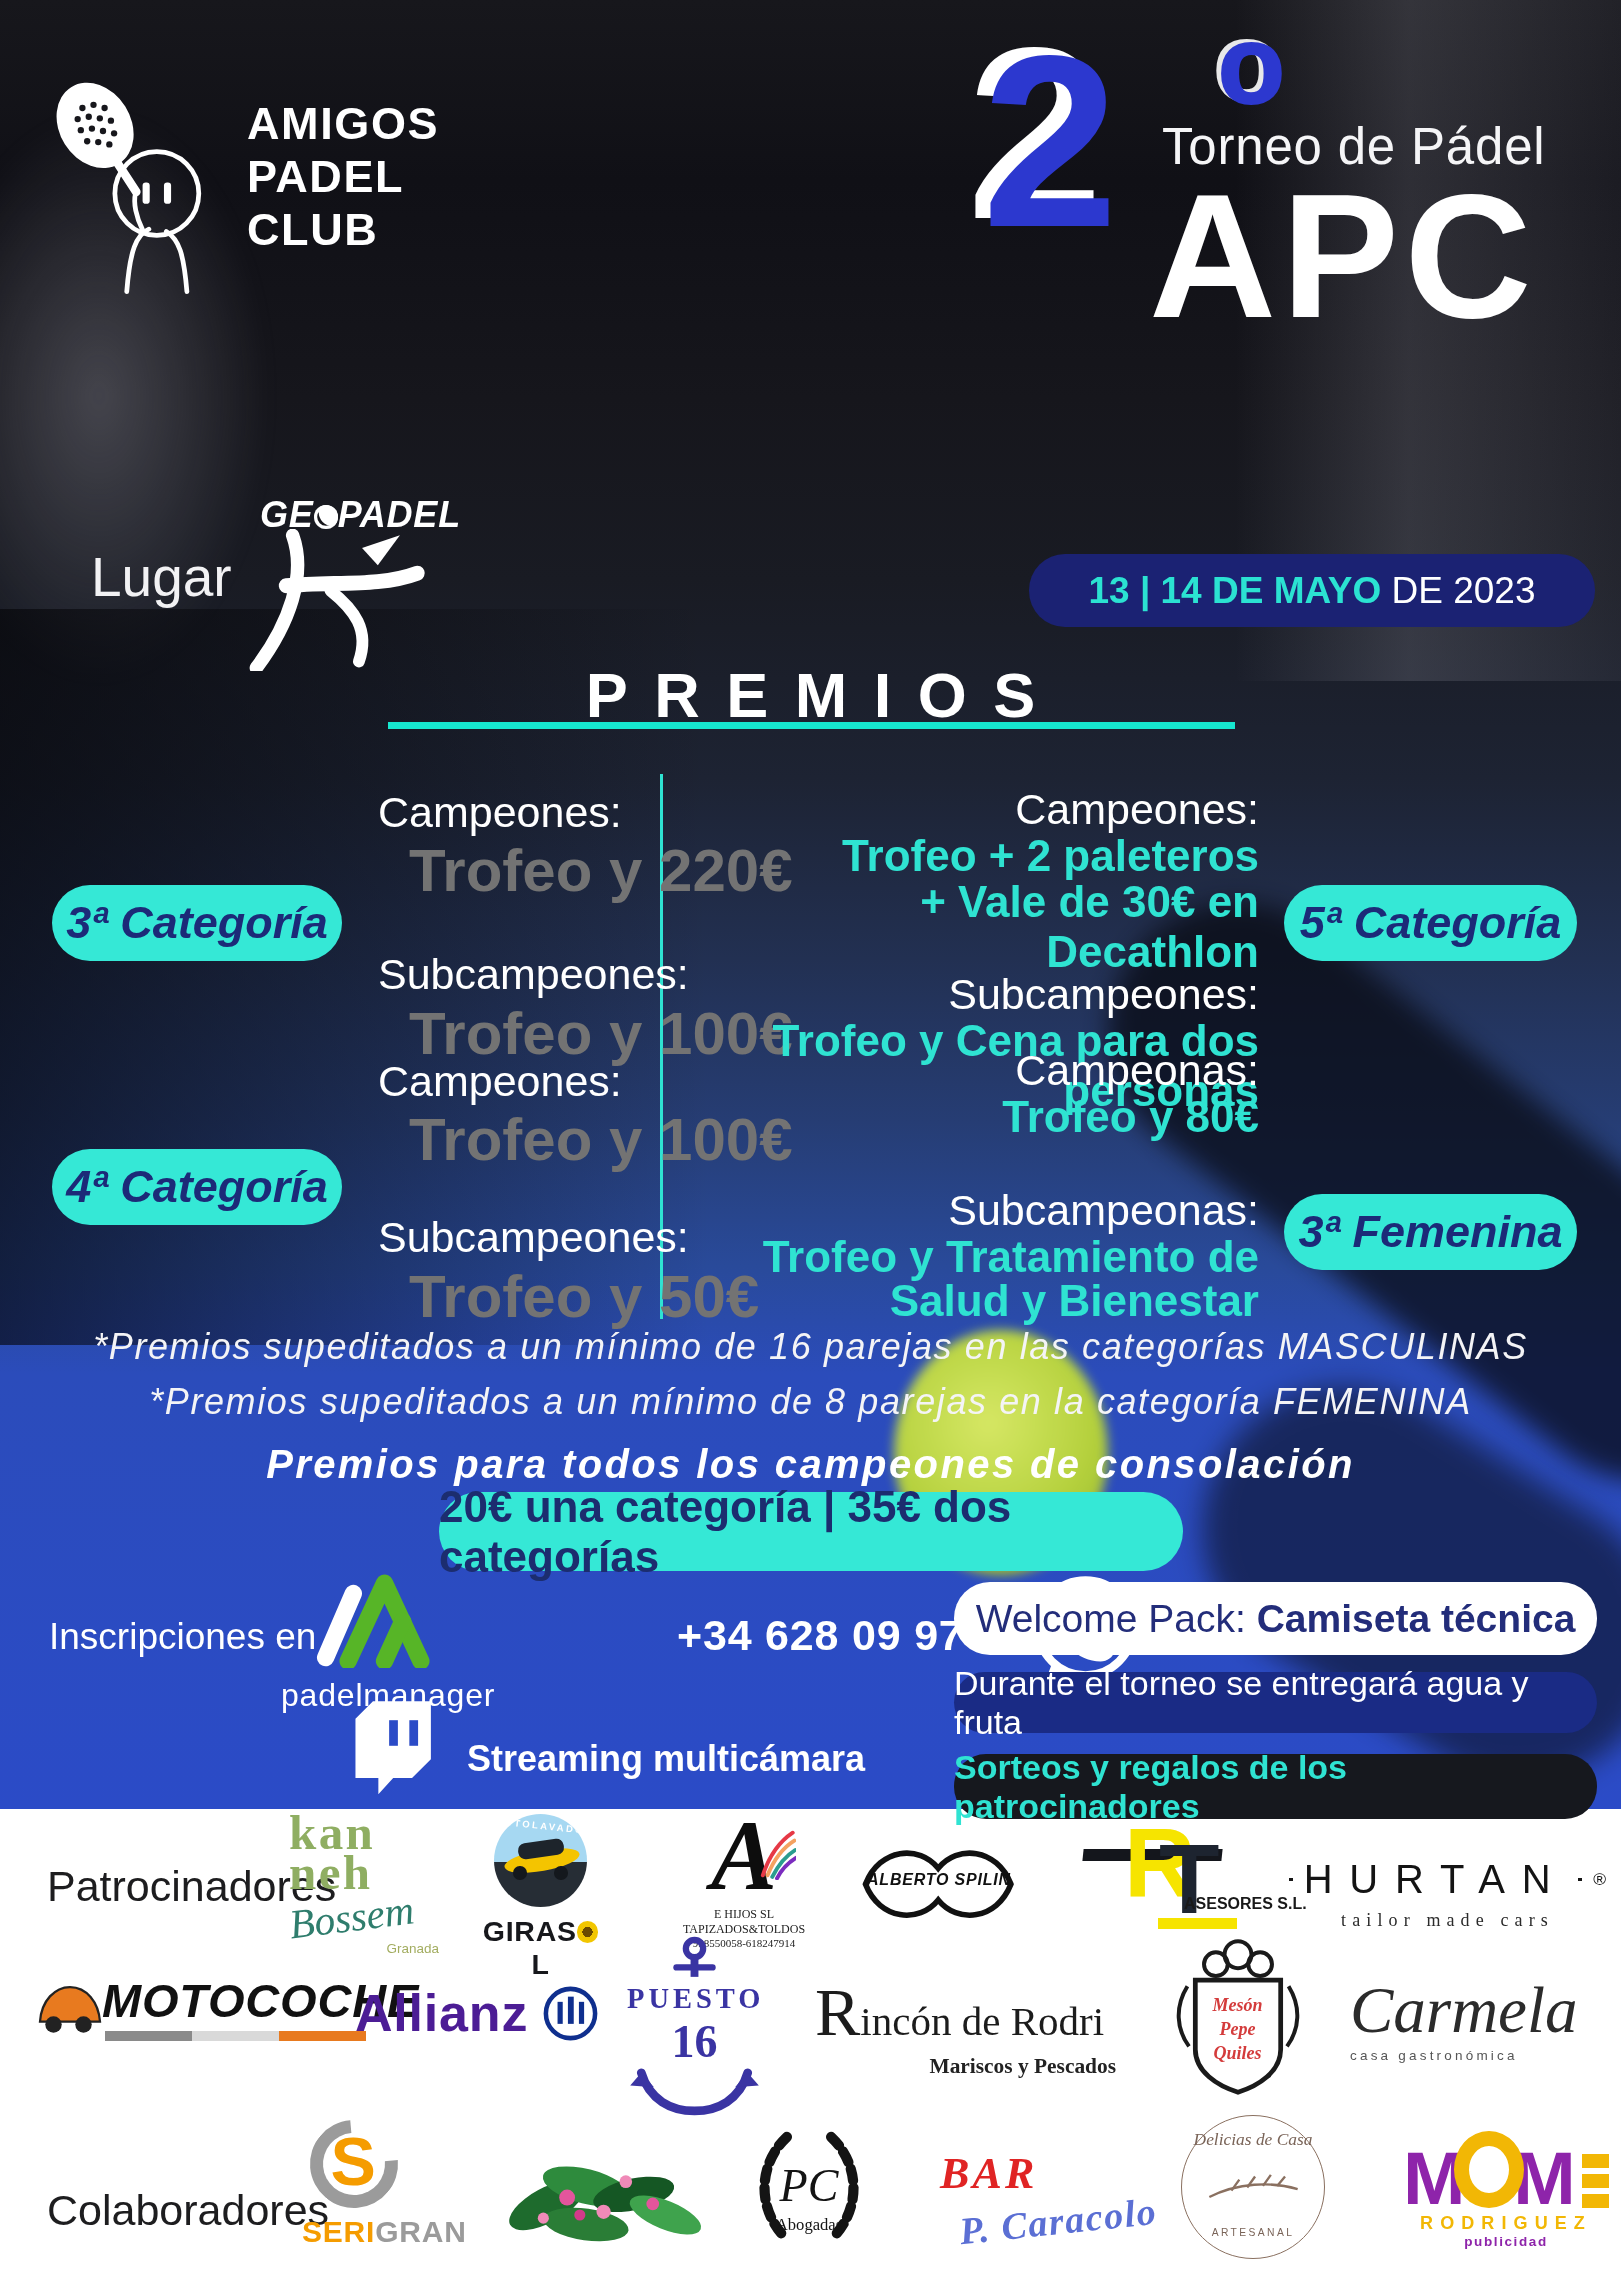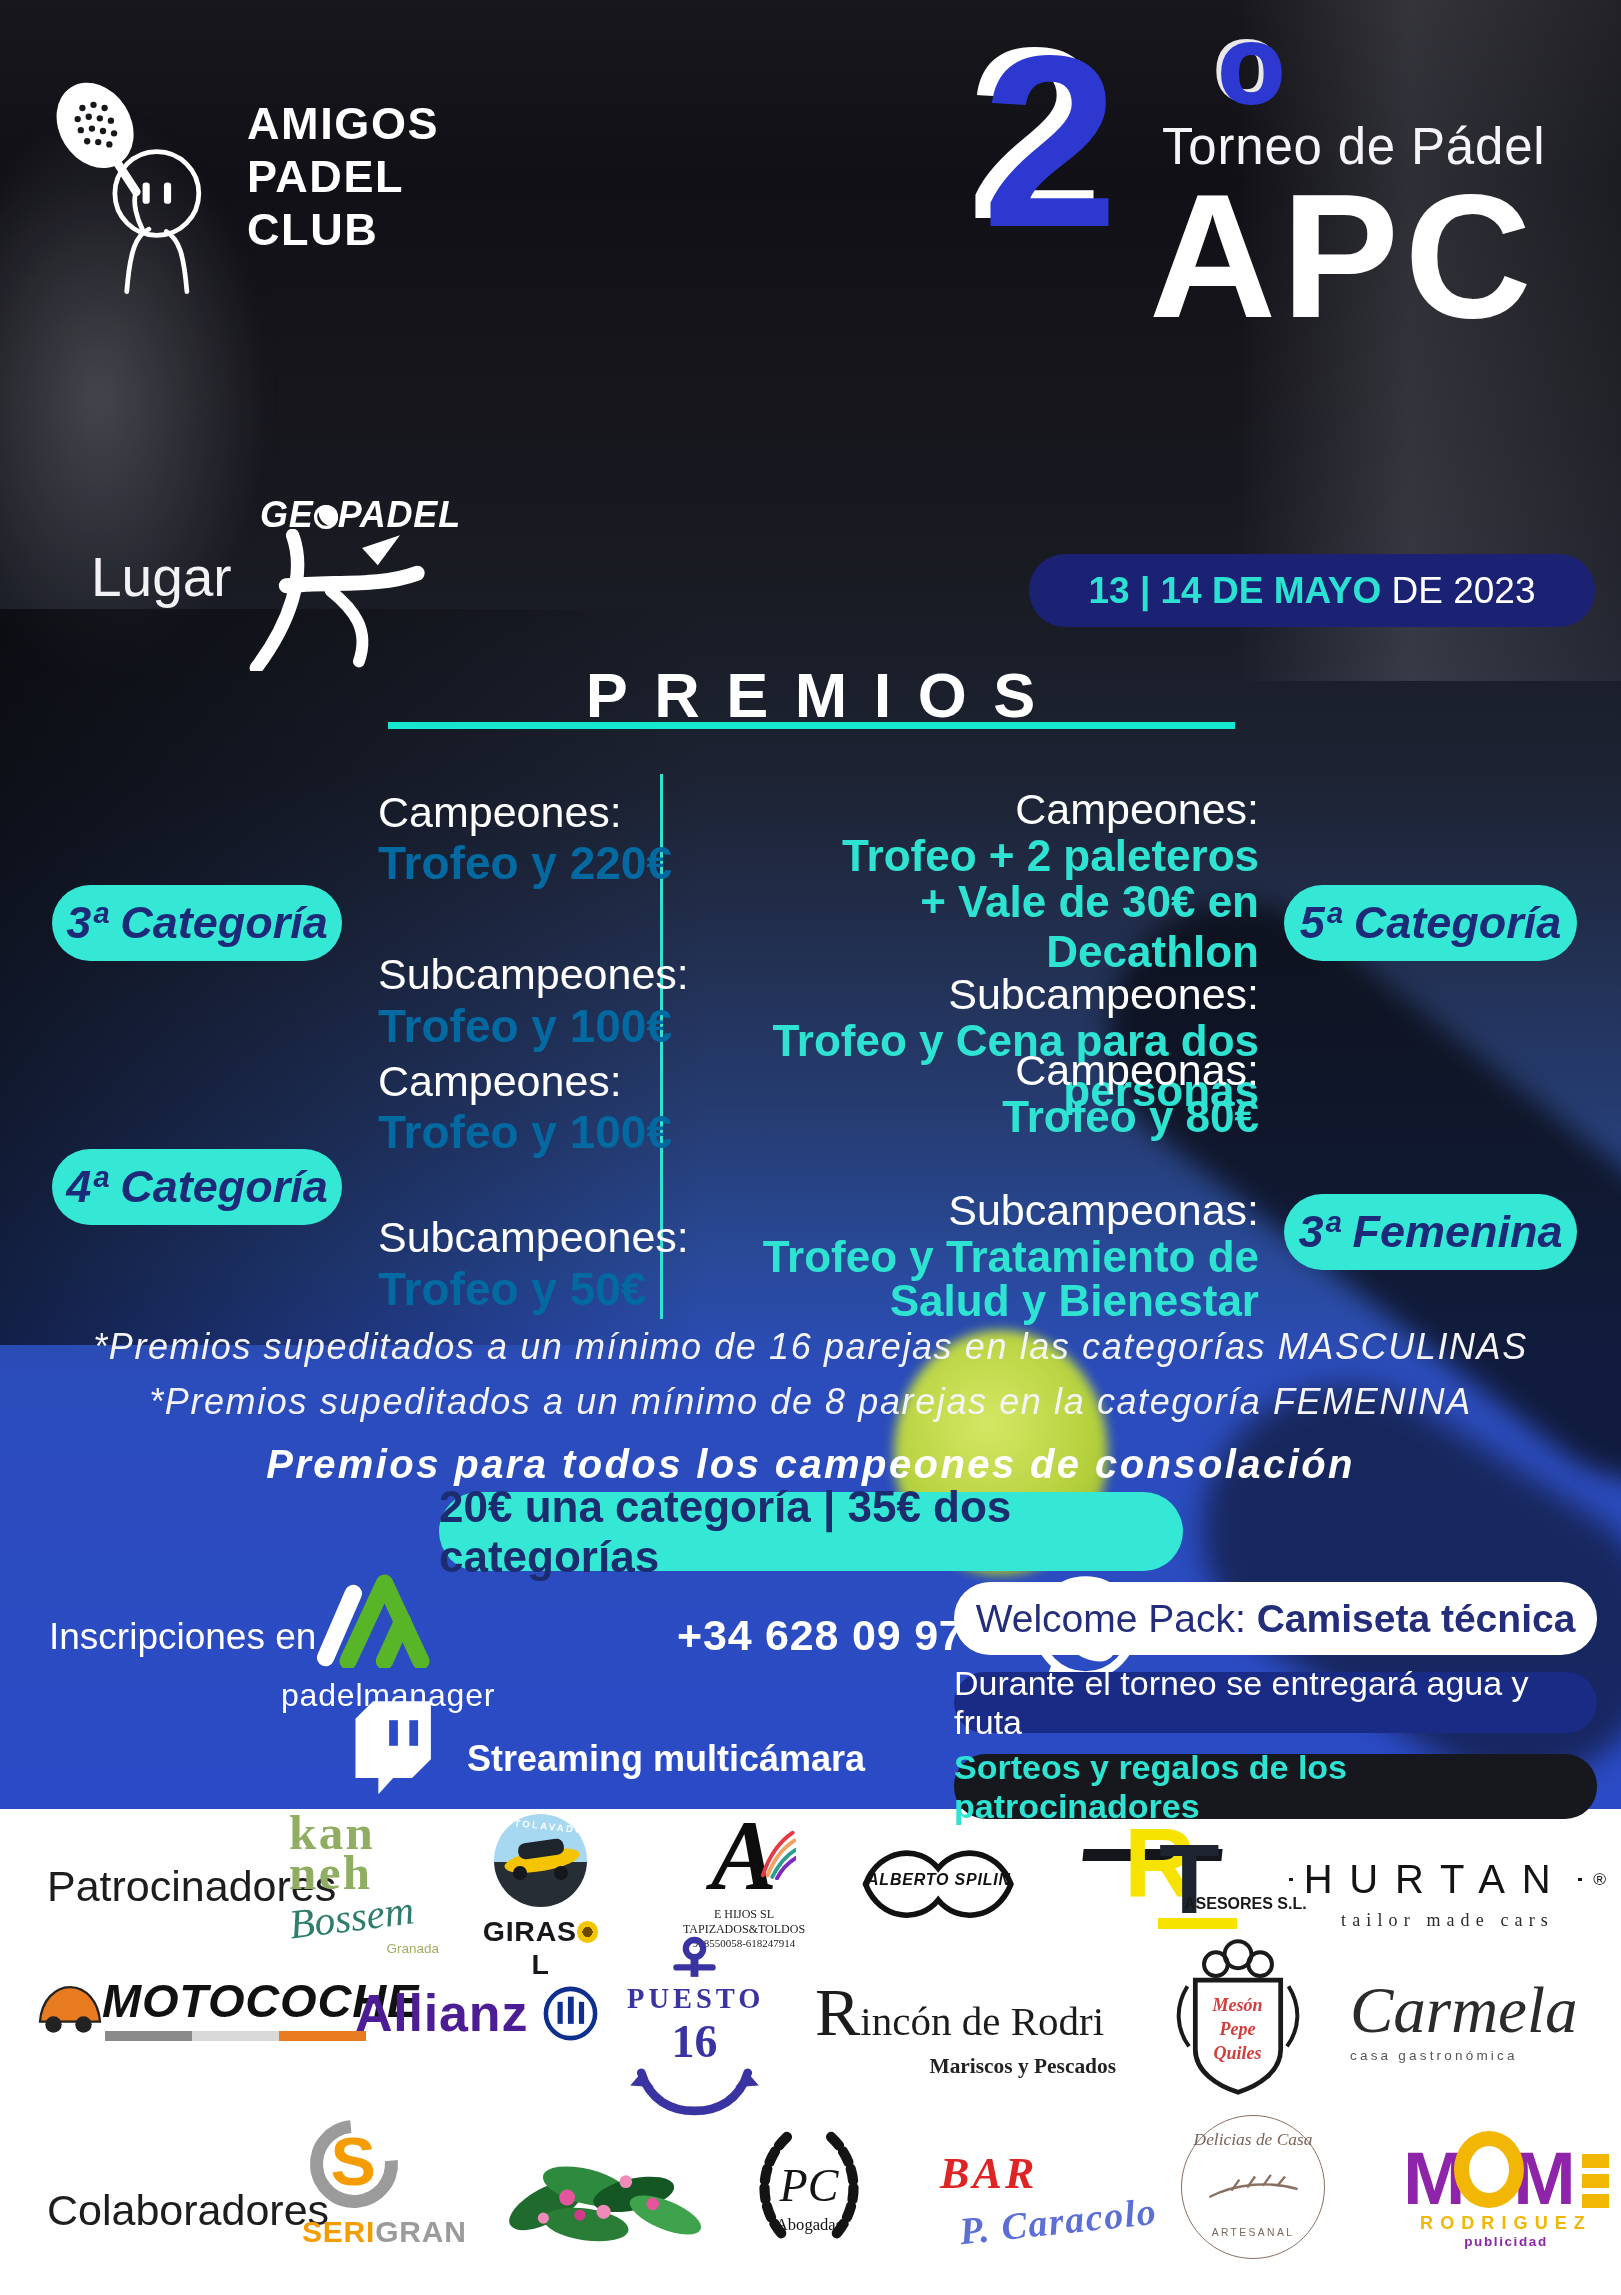--- a/index.html
+++ b/index.html
@@ -41,21 +41,21 @@
   .date-rest{color:#fff;font-weight:300;}
   
   .premios-title{left:0;top:659px;width:1621px;text-align:center;color:#fff;
     font-weight:700;font-size:63px;letter-spacing:.42em;text-indent:.42em;}
   .premios-rule{left:388px;top:722px;width:847px;height:7.1px;background:#16e7cf;}
   .vdiv{left:660px;top:774px;width:3.2px;height:545px;background:#2fe3d2;}
   .cat-pill{width:290px;height:76px;border-radius:38px;background:#35e8d6;
     display:flex;align-items:center;justify-content:center;
     color:#1c2a78;font-weight:700;font-style:italic;font-size:45px;}
   .ph{color:#fff;font-weight:500;font-size:43px;}
-  .pp{color:#0369a1;font-weight:700;font-size:46px;}
+  .pp{color:#737373;font-weight:700;font-size:60px;margin-left:31px;}
   .pp2{color:#2fe3d2;font-weight:700;font-size:44px;}
   .r-line{position:absolute;left:697px;width:562px;text-align:right;}
   .note{left:0;width:1621px;text-align:center;color:#f4f4f6;font-style:italic;
     font-weight:300;font-size:36px;letter-spacing:1.6px;}
   .note-bold{left:0;width:1621px;text-align:center;color:#fff;font-style:italic;
     font-weight:700;font-size:40px;letter-spacing:2.4px;}
   .fee-pill{left:439px;top:1492px;width:744px;height:79px;border-radius:40px;background:#35e8d6;
     display:flex;align-items:center;justify-content:center;
     color:#1c2d6f;font-weight:700;font-size:44px;}
   

